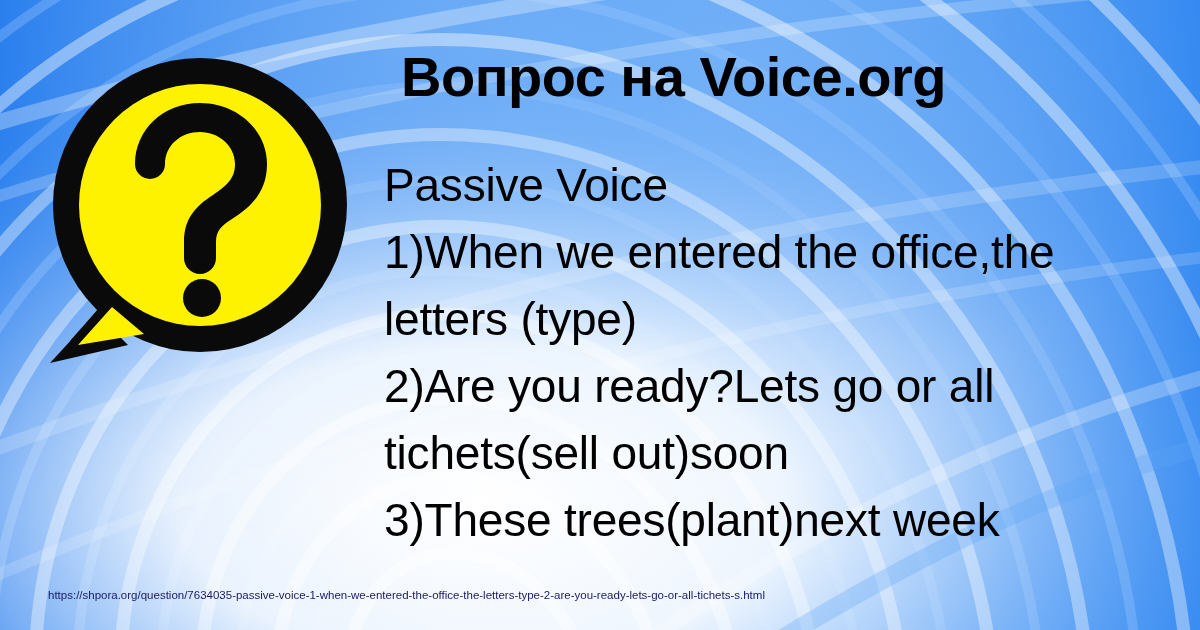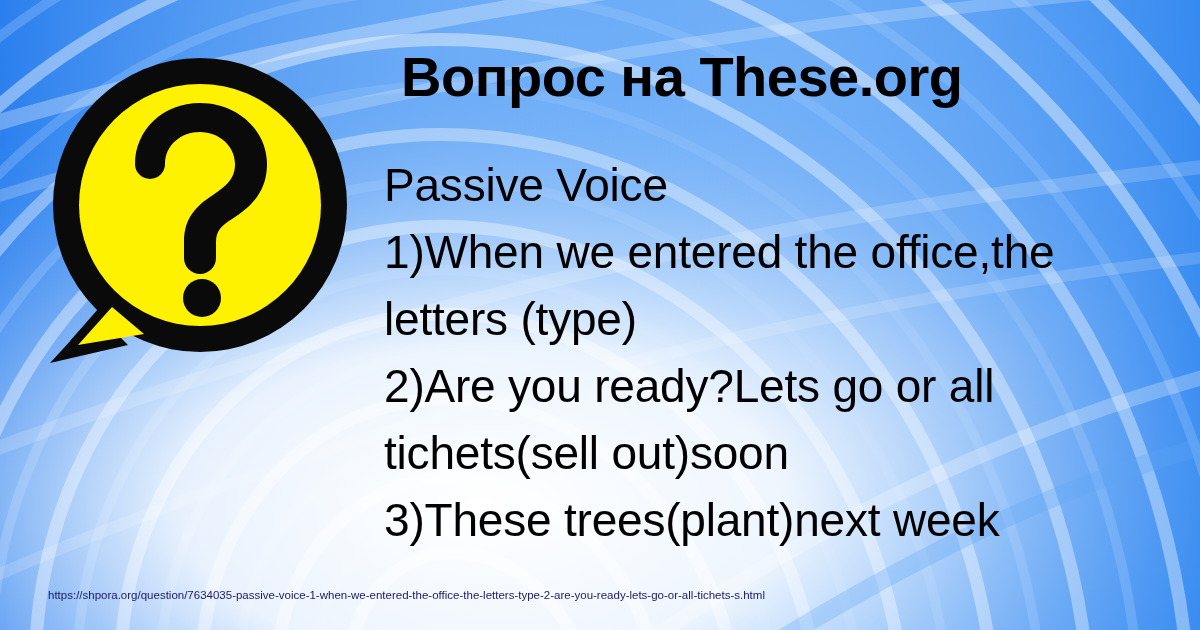--- a/index.html
+++ b/index.html
@@ -197,21 +197,21 @@
                a 16 16 0 0 0 32 0
                l 0 -16
                c 0 -11 5 -16 16 -23
                c 19 -12 35 -27 35 -55
                c 0 -34 -30 -61 -67 -61 Z" fill="#0A0A0A"></path>
       <circle cx="162" cy="253" r="19" fill="#0A0A0A"></circle>
     </g>
   </svg>
 
 
-  <div id="title">Вопрос на These.org</div>
+  <div id="title">Вопрос на Voice.org</div>
   <div id="body">Passive Voice
  1)When we entered the office,the letters (type)
  2)Are you ready?Lets go or all tichets(sell out)soon
  3)These trees(plant)next week</div>
 
   <div id="url">https://shpora.org/question/7634035-passive-voice-1-when-we-entered-the-office-the-letters-type-2-are-you-ready-lets-go-or-all-tichets-s.html</div>
 
 </div>
 
 </body></html>

